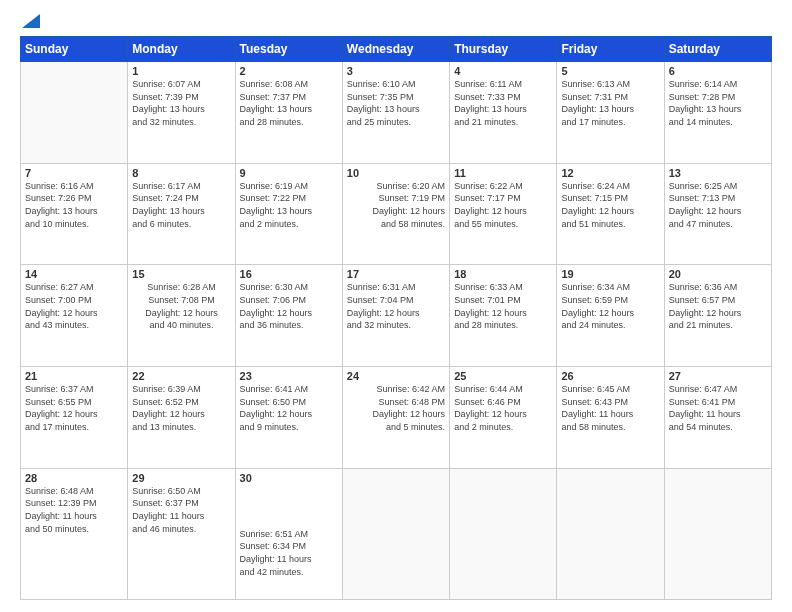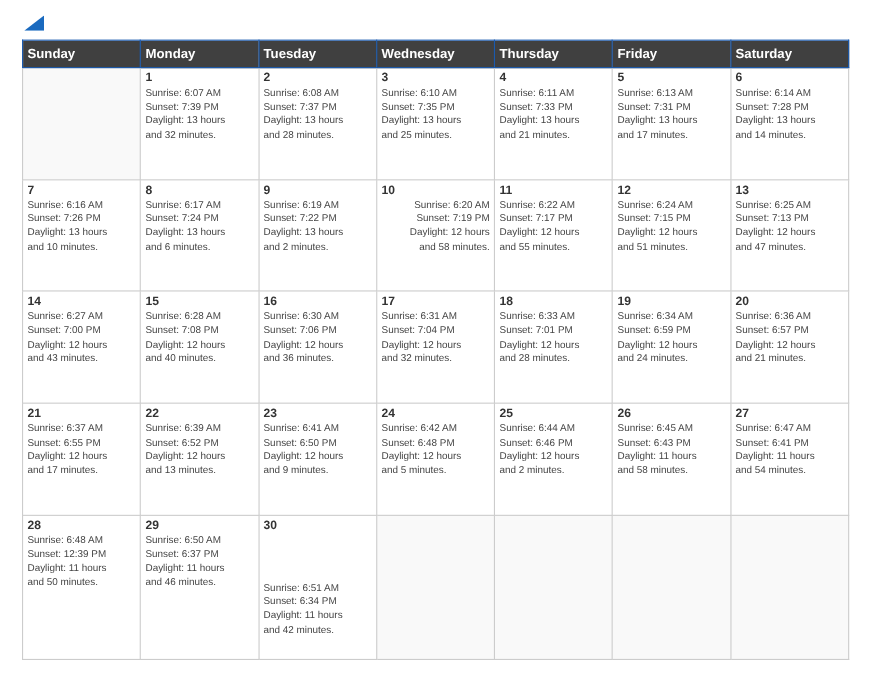--- a/index.html
+++ b/index.html
@@ -62,21 +62,21 @@
       color: #555;
     }
     .calendar {
       flex: 1;
       border: 1px solid #ccc;
       border-collapse: collapse;
       width: 100%;
       table-layout: fixed;
     }
     .calendar th {
-      background-color: #404040;
+      background-color: #1d4ed8;
       color: #fff;
       font-size: 12px;
       font-weight: bold;
       padding: 5px 4px;
       text-align: left;
       border: 1px solid #1a5aaf;
       margin-top: 23px;
     }
     .calendar td {
       border: 1px solid #ccc;
@@ -238,21 +238,21 @@
         <tr>
           <td>
             <span class="day-num">14</span>
             <div class="day-info" style="white-space: pre-line;">Sunrise: 6:27 AM
 Sunset: 7:00 PM
 Daylight: 12 hours
 and 43 minutes.</div>
           </td>
           <td>
             <span class="day-num">15</span>
-            <div class="day-info" style="white-space: pre-line;">Sunrise: 6:28 AM
+            <div class="day-info" style="white-space: pre-line; text-align: center;">Sunrise: 6:28 AM
 Sunset: 7:08 PM
 Daylight: 12 hours
 and 40 minutes.</div>
           </td>
           <td>
             <span class="day-num">16</span>
             <div class="day-info" style="white-space: pre-line;">Sunrise: 6:30 AM
 Sunset: 7:06 PM
 Daylight: 12 hours
 and 36 minutes.</div>
@@ -303,21 +303,21 @@
           </td>
           <td>
             <span class="day-num">23</span>
             <div class="day-info" style="white-space: pre-line;">Sunrise: 6:41 AM
 Sunset: 6:50 PM
 Daylight: 12 hours
 and 9 minutes.</div>
           </td>
           <td>
             <span class="day-num">24</span>
-            <div class="day-info" style="white-space: pre-line;">Sunrise: 6:42 AM
+            <div class="day-info" style="white-space: pre-line; text-align: right;">Sunrise: 6:42 AM
 Sunset: 6:48 PM
 Daylight: 12 hours
 and 5 minutes.</div>
           </td>
           <td>
             <span class="day-num">25</span>
             <div class="day-info" style="white-space: pre-line;">Sunrise: 6:44 AM
 Sunset: 6:46 PM
 Daylight: 12 hours
 and 2 minutes.</div>

